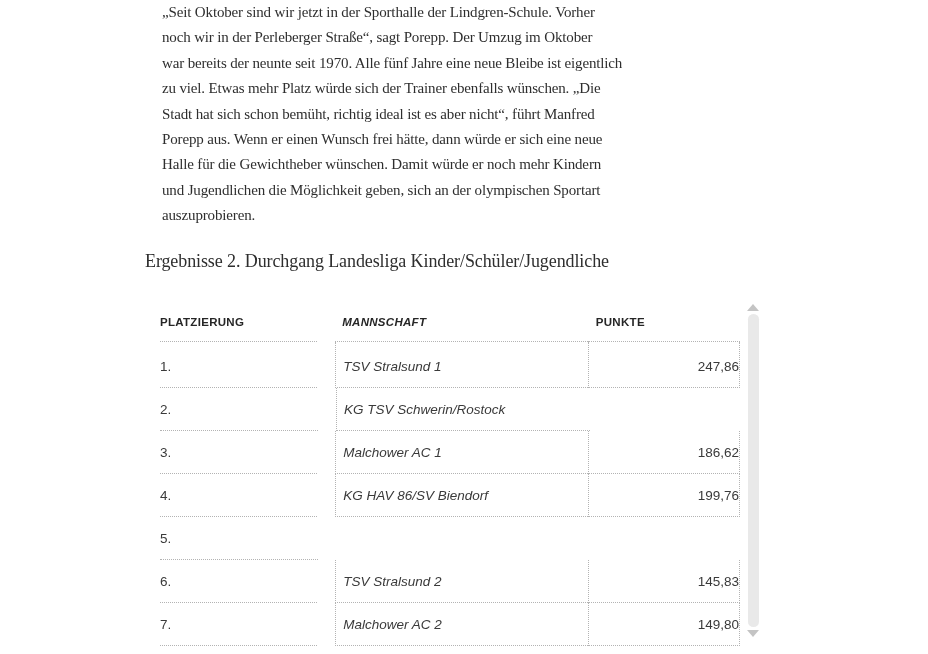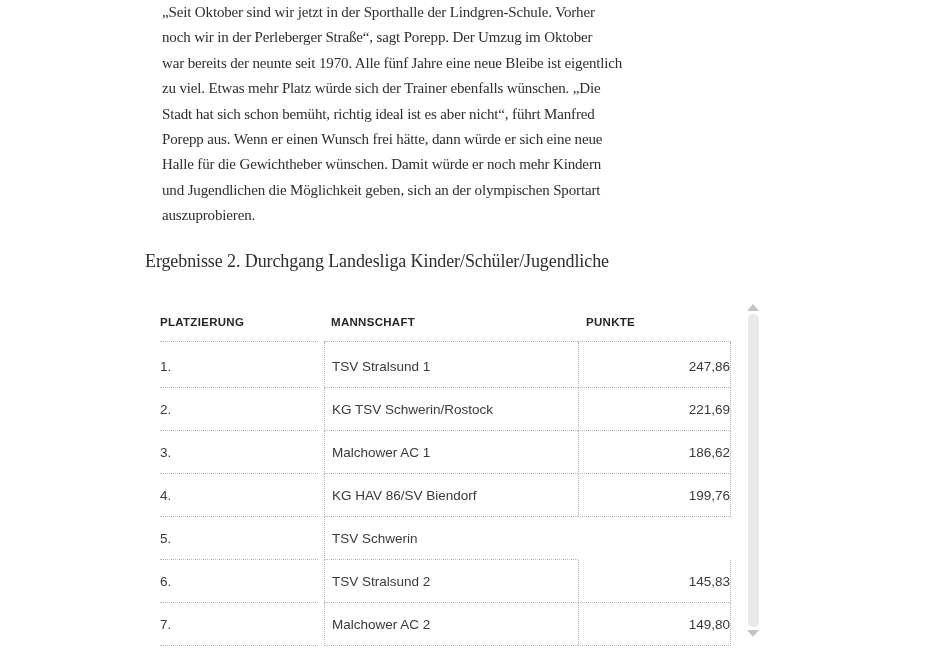--- a/index.html
+++ b/index.html
@@ -18,21 +18,21 @@
   .heading{
     position:absolute;left:145px;top:249px;
     font-family:"Liberation Serif","DejaVu Serif",serif;
     font-size:18px;line-height:24px;color:#2e2e2e;white-space:nowrap;letter-spacing:-0.1px;
   }
   
   .table-wrap{position:absolute;left:160px;top:302px;width:580px;}
   .trow{display:flex;}
   .c{box-sizing:border-box;white-space:nowrap;overflow:hidden;}
   .c1{width:158px;}
-  .c2{width:254px;margin-left:6px;padding-left:7px;}
+  .c2{width:254px;margin-left:18px;padding-left:7px;font-style:italic;}
   .c3{width:153px;padding-left:8px;}
   .th{
     font-size:11.5px;font-weight:bold;color:#262626;letter-spacing:0.3px;
     line-height:14px;padding-top:13px;padding-bottom:12px;
     border-bottom:1px dotted #b3b3b3;
   }
   .td{
     font-size:13.5px;color:#3a3a3a;line-height:17px;
     padding-top:13px;padding-bottom:12px;
     border-bottom:1px dotted #b3b3b3;
@@ -73,35 +73,33 @@
   </div>
 
   <div class="trow data first">
     <div class="c c1 td">1.</div>
     <div class="c c2 td">TSV Stralsund 1</div>
     <div class="c c3 td">247,86</div>
   </div>
   <div class="trow data">
     <div class="c c1 td">2.</div>
     <div class="c c2 td">KG TSV Schwerin/Rostock</div>
-    <div class="c c3 td">221,69</div>
   </div>
   <div class="trow data">
     <div class="c c1 td">3.</div>
     <div class="c c2 td">Malchower AC 1</div>
     <div class="c c3 td">186,62</div>
   </div>
   <div class="trow data">
     <div class="c c1 td">4.</div>
     <div class="c c2 td">KG HAV 86/SV Biendorf</div>
     <div class="c c3 td">199,76</div>
   </div>
   <div class="trow data">
     <div class="c c1 td">5.</div>
-    <div class="c c2 td">TSV Schwerin</div>
   </div>
   <div class="trow data">
     <div class="c c1 td">6.</div>
     <div class="c c2 td">TSV Stralsund 2</div>
     <div class="c c3 td">145,83</div>
   </div>
   <div class="trow data">
     <div class="c c1 td">7.</div>
     <div class="c c2 td">Malchower AC 2</div>
     <div class="c c3 td">149,80</div>

